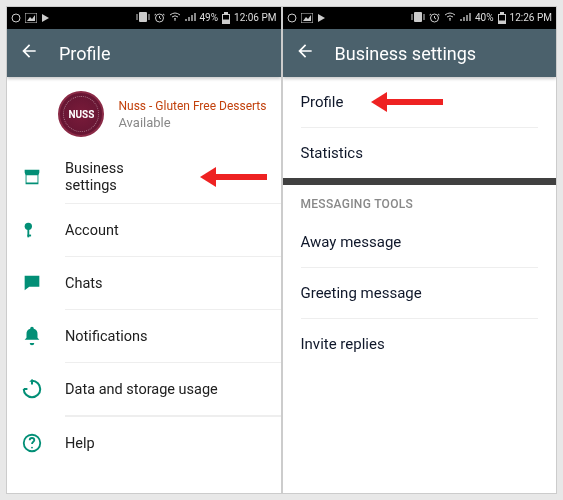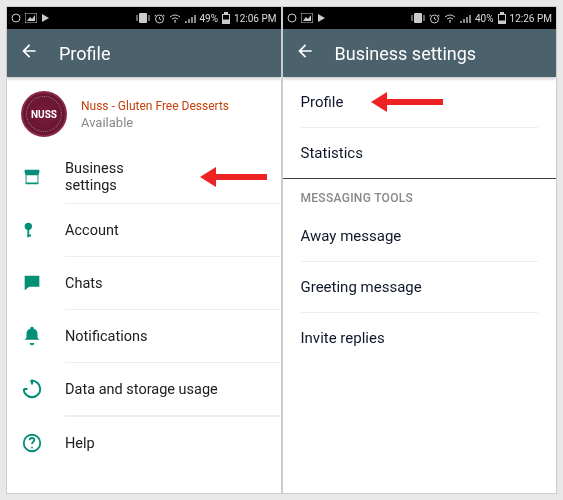--- a/index.html
+++ b/index.html
@@ -27,39 +27,40 @@
     background: #000;
     color: #ddd;
     height: 22px;
     display: flex;
     align-items: center;
     font-size: 10px;
     padding: 0 4px;
     gap: 4px;
   }
   .statusbar .left { display: flex; gap: 4px; align-items: center; }
-  .statusbar .right { margin-left: auto; display: flex; gap: 4px; align-items: center; }
+  .statusbar .right { margin-left: auto; display: flex; gap: 4px; }
   .statusbar svg { fill: #ccc; }
   .appbar {
     background: #4b616c;
     color: #fff;
     height: 48px;
     display: flex;
     align-items: center;
     padding: 0 12px;
     gap: 20px;
     box-shadow: 0 2px 3px rgba(0,0,0,0.2);
   }
   .appbar .back { cursor: pointer; }
   .appbar .title { font-size: 18px; font-weight: 400; }
   .profile-row {
     display: flex;
     align-items: center;
     padding: 14px 14px;
     gap: 14px;
+    justify-content: flex-end;
   }
   .avatar {
     width: 46px; height: 46px; border-radius: 50%;
     background: radial-gradient(circle at 50% 50%, #7a1b3a 0%, #5e1330 100%);
     display: flex; align-items: center; justify-content: center;
     color: #fff; font-size: 10px; font-weight: bold;
     position: relative;
     border: 2px solid #8a2a46;
   }
   .avatar::before {
@@ -107,21 +108,21 @@
   .r-divider {
     height: 1px;
     background: #eee;
     margin: 0 18px;
   }
   .section-header {
     color: #888;
     font-size: 12px;
     font-weight: 500;
     padding: 12px 18px 6px;
-    border-top: 1px solid #404040;
+    border-top: 7px solid #404040;
     letter-spacing: 0.3px;
   }
   
   .arrow {
     position: relative;
     width: 72px;
     height: 14px;
     margin-left: 8px;
   }
   .arrow .shaft {

